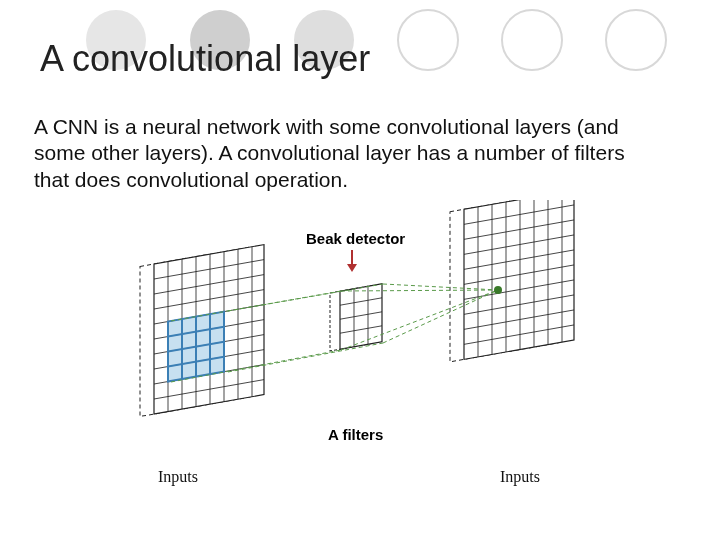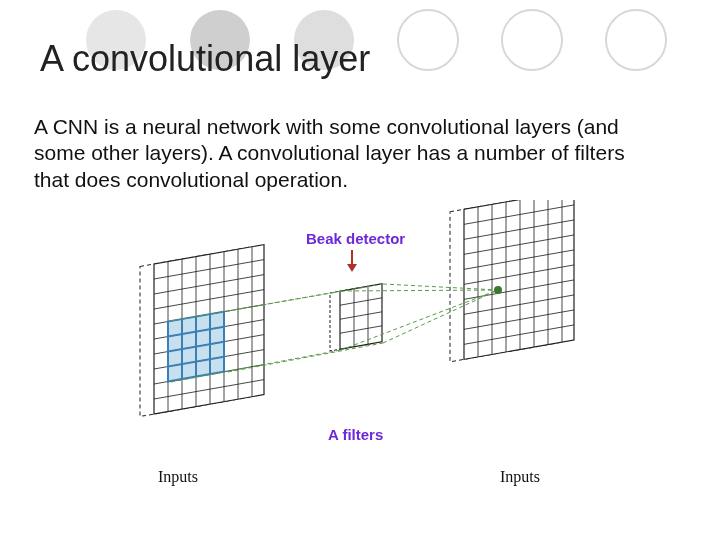--- a/index.html
+++ b/index.html
@@ -43,21 +43,21 @@
     position: absolute;
     top: 200px;
     left: 120px;
     width: 480px;
     height: 300px;
   }
   .annot {
     position: absolute;
     font-size: 15px;
     font-weight: bold;
-    color: #6d28d9;
+    color: #000000;
     text-align: center;
   }
   .arrow-down {
     position: absolute;
     width: 12px;
     height: 20px;
   }
   .inputs-label {
     position: absolute;
     top: 268px;

